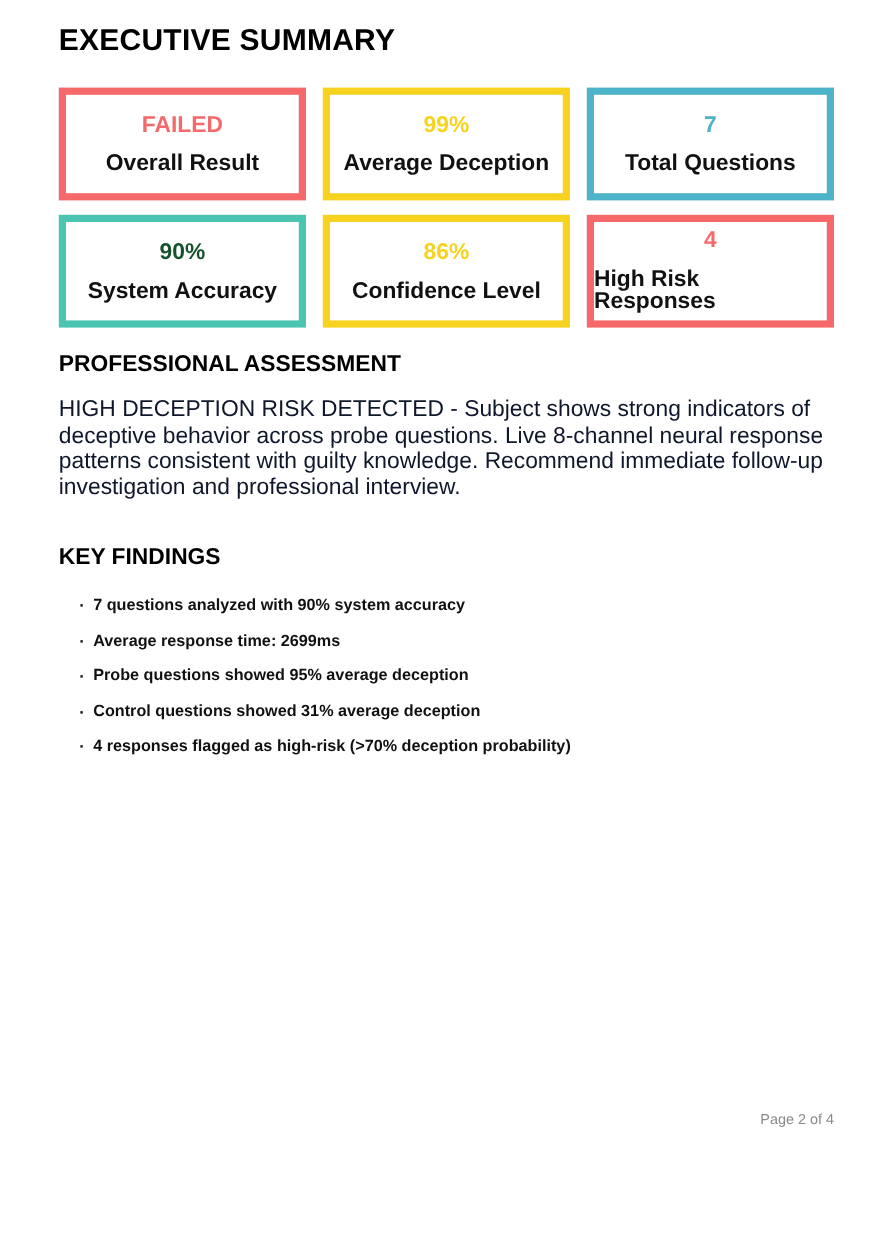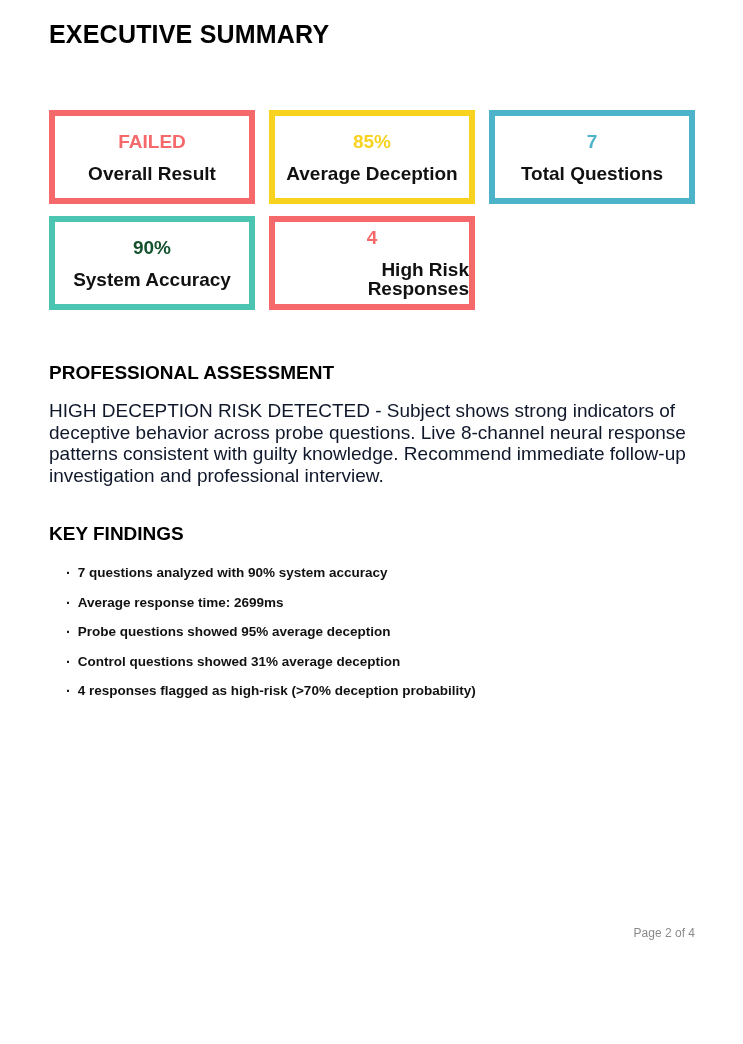--- a/index.html
+++ b/index.html
@@ -17,26 +17,25 @@
     height: 976px;
     padding: 20px 48px 0 49px;
   }
   .doc-title {
     font-size: 25px;
     font-weight: bold;
     letter-spacing: 0.2px;
     color: #000000;
   }
   .card-grid {
-    margin-top: 61px;
+    margin-top: 24px;
     display: grid;
     grid-template-columns: repeat(3, 1fr);
     column-gap: 14px;
     row-gap: 12px;
-    text-align: right;
   }
   .stat-card {
     height: 94px;
     background: #ffffff;
     border: 6px solid #cccccc;
     display: flex;
     flex-direction: column;
     align-items: center;
     justify-content: center;
     gap: 13px;
@@ -50,21 +49,21 @@
     font-size: 19px;
     font-weight: bold;
     color: #111111;
     line-height: 1;
   }
   .section-heading {
     font-size: 19px;
     font-weight: bold;
     color: #000000;
   }
-  .assessment-section { margin-top: 52px; }
+  .assessment-section { margin-top: 20px; }
   .assessment-body {
     margin-top: 16px;
     font-size: 19px;
     line-height: 21.5px;
     font-weight: normal;
     color: #0f172a;
     max-width: 648px;
   }
   .findings-section { margin-top: 37px; }
   .findings-list {
@@ -100,30 +99,34 @@
 <div class="page">
 
   <h1 class="doc-title">EXECUTIVE SUMMARY</h1>
 
   <div class="card-grid">
     <div class="stat-card" style="border-color: rgb(245, 105, 107);">
       <div class="card-value" style="color: rgb(245, 105, 107);">FAILED</div>
       <div class="card-label">Overall Result</div>
     </div>
     <div class="stat-card" style="border-color: rgb(247, 210, 30);">
-      <div class="card-value" style="color: rgb(247, 210, 30);">85%</div>
+      <div class="card-value" style="color: rgb(247, 210, 30);">99%</div>
       <div class="card-label">Average Deception</div>
     </div>
     <div class="stat-card" style="border-color: rgb(77, 179, 201);">
       <div class="card-value" style="color: rgb(77, 179, 201);">7</div>
       <div class="card-label">Total Questions</div>
     </div>
     <div class="stat-card" style="border-color: rgb(75, 197, 178);">
       <div class="card-value" style="color: #14532d;">90%</div>
       <div class="card-label">System Accuracy</div>
+    </div>
+    <div class="stat-card" style="border-color: rgb(247, 210, 30);">
+      <div class="card-value" style="color: rgb(247, 210, 30);">86%</div>
+      <div class="card-label">Confidence Level</div>
     </div>
     <div class="stat-card" style="border-color: rgb(245, 105, 107);">
       <div class="card-value" style="color: rgb(245, 105, 107);">4</div>
       <div class="card-label">High Risk Responses</div>
     </div>
   </div>
 
   <div class="assessment-section">
     <h2 class="section-heading">PROFESSIONAL ASSESSMENT</h2>
     <p class="assessment-body">HIGH DECEPTION RISK DETECTED - Subject shows strong indicators of deceptive behavior across probe questions. Live 8-channel neural response patterns consistent with guilty knowledge. Recommend immediate follow-up investigation and professional interview.</p>

